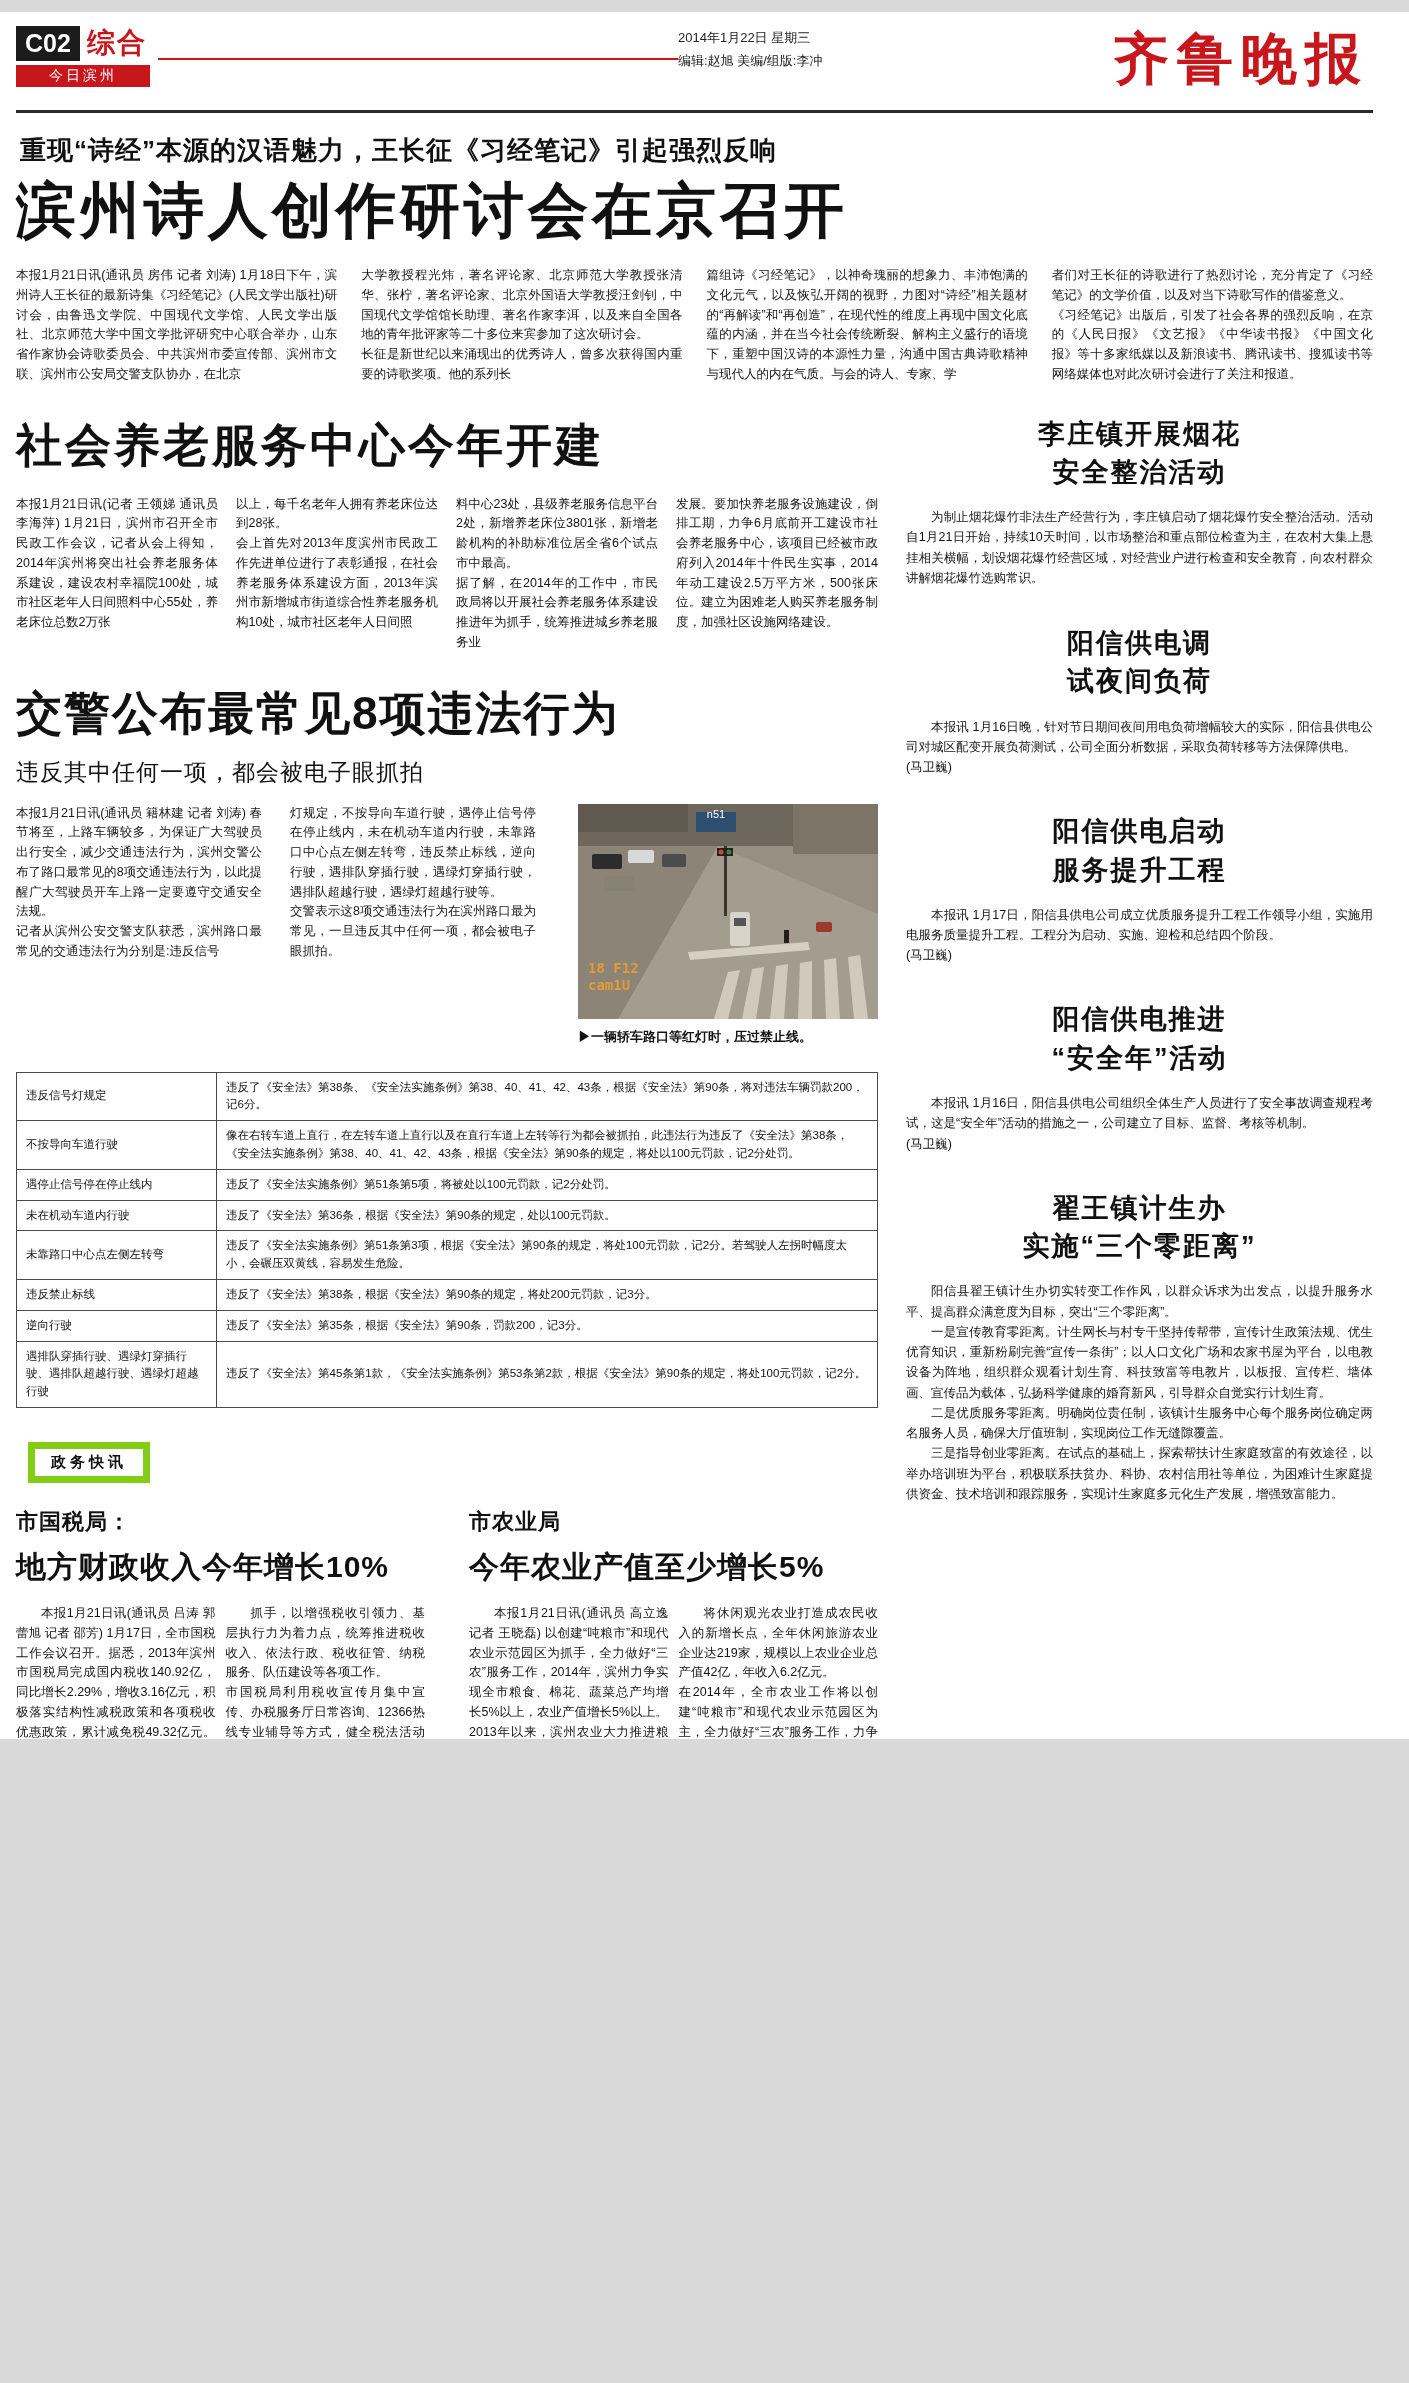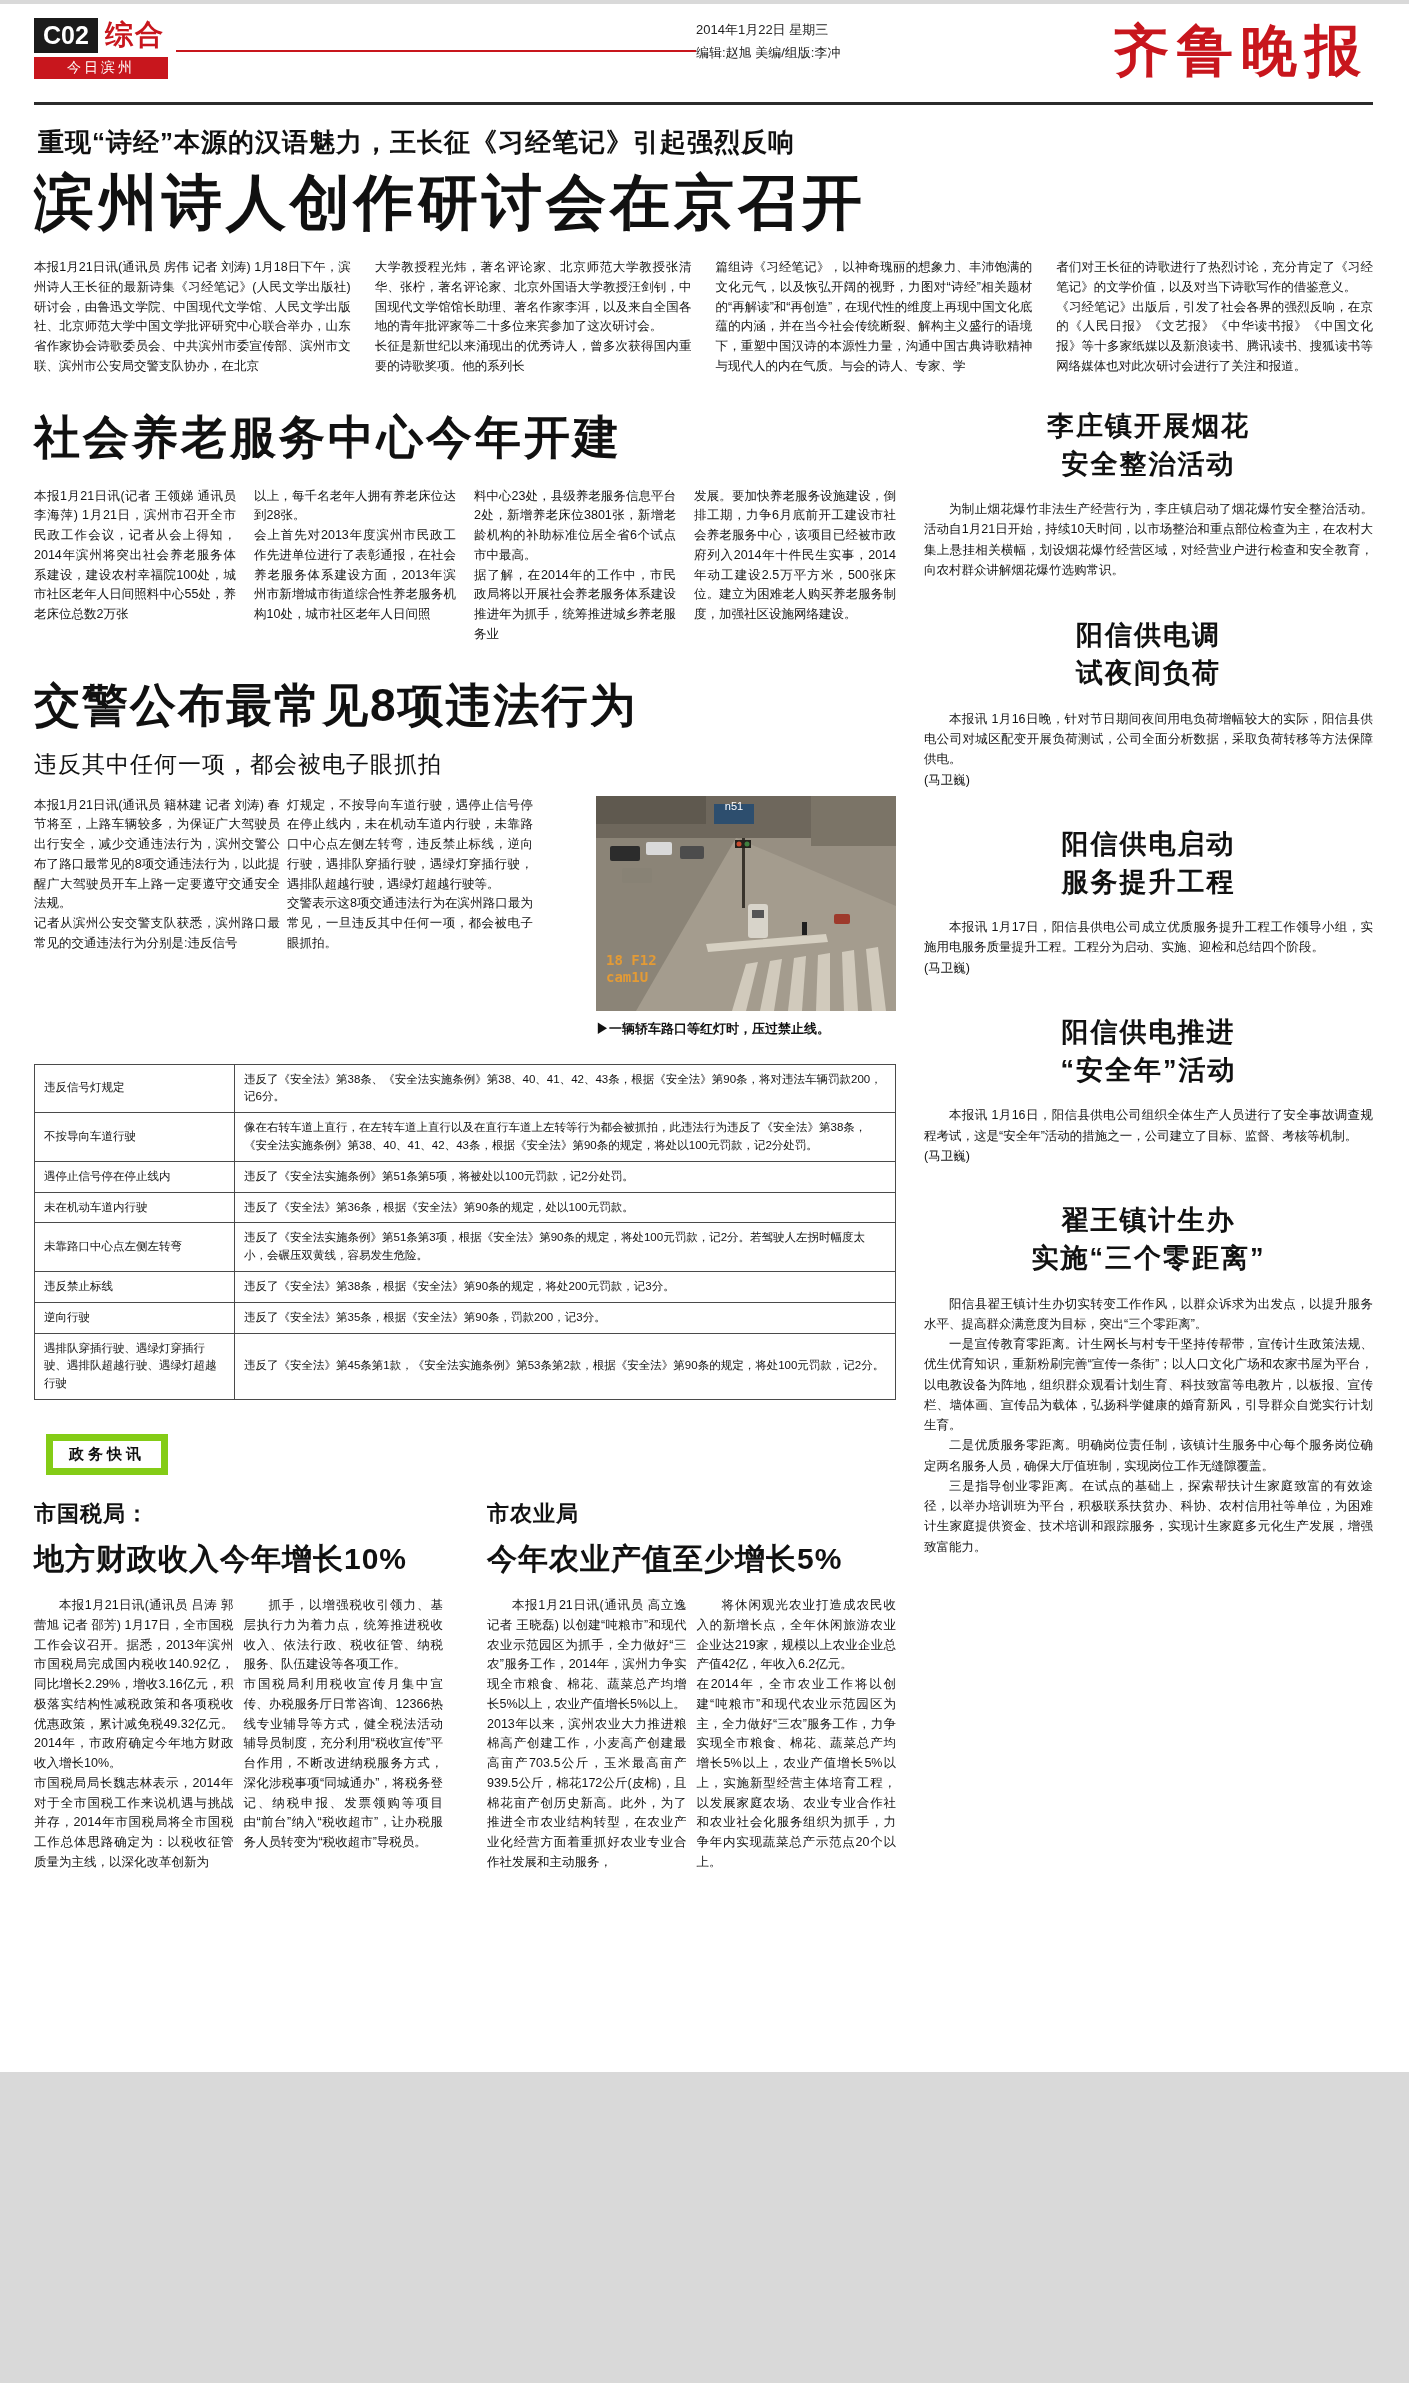--- a/index.html
+++ b/index.html
@@ -1,19 +1,19 @@
 <!DOCTYPE html>
 <html><head>
 <meta charset="utf-8">
 <style>
   * { margin:0; padding:0; box-sizing:border-box; }
   html,body { background:#d9d9d9; }
   body { font-family:"Liberation Sans", sans-serif; color:#111; }
-  .page { width:1409px; height:2068px; margin:4px auto; background:#ffffff;
-          position:relative; overflow:hidden; padding:10px 36px 0 34px; }
+  .page { width:1409px; height:1727px; margin:12px auto; background:#ffffff;
+          position:relative; overflow:hidden; padding:10px 36px 0 16px; }
 
   
   .header { position:relative; height:86px; }
   .plate { position:absolute; left:0; top:2px; width:134px; }
   .plate-top { display:flex; align-items:center; }
   .page-no { background:#1b1b1b; color:#fff; font-weight:bold; font-size:25px; padding:3px 9px; }
   .section-name { color:#c8161d; font-weight:bold; font-size:28px; margin-left:7px; letter-spacing:2px; }
   .edition { background:#c8161d; color:#fff; font-size:14px; text-align:center;
              padding:2px 0; margin-top:3px; letter-spacing:3px; }
   .red-rule { position:absolute; left:142px; top:36px; width:520px; height:2px; background:#c8161d; }
@@ -39,21 +39,21 @@
   .sidebar { flex:1; }
 
   
   .article-elder h2 { font-size:46px; font-weight:bold; letter-spacing:3px; margin-bottom:18px; }
   .cols-4 { gap:18px; }
 
   
   .article-traffic { margin-top:30px; }
   .article-traffic h2 { font-size:46px; font-weight:bold; letter-spacing:2px; margin-bottom:12px; }
   .subhead { font-size:23px; letter-spacing:1px; margin-bottom:16px; }
-  .traffic-row { display:flex; gap:7px; }
+  .traffic-row { display:flex; gap:28px; }
   .traffic-col { width:246px; }
   .photo-block { margin-left:auto; width:300px; }
   .photo-wrap { position:relative; width:300px; height:215px; background:#978f82; }
   .photo-wrap svg { display:block; width:300px; height:215px; }
   .photo-sign { position:absolute; left:118px; top:0; width:40px; height:20px;
                 color:#fff; font-size:11px; text-align:center; line-height:20px; }
   .photo-stamp { position:absolute; left:10px; bottom:24px; color:#e49b35;
                  font-family:"DejaVu Sans Mono", monospace; font-size:14px; font-weight:bold; line-height:1.25; }
   .photo-caption { font-size:13px; font-weight:bold; margin-top:9px; }
 

